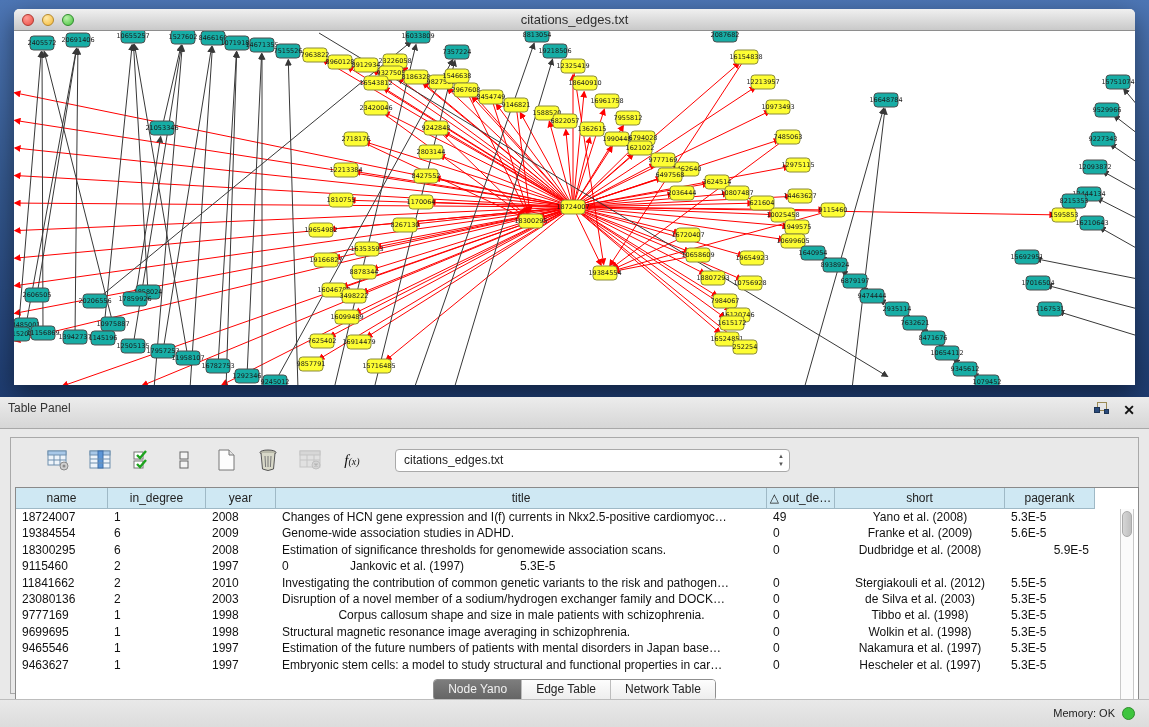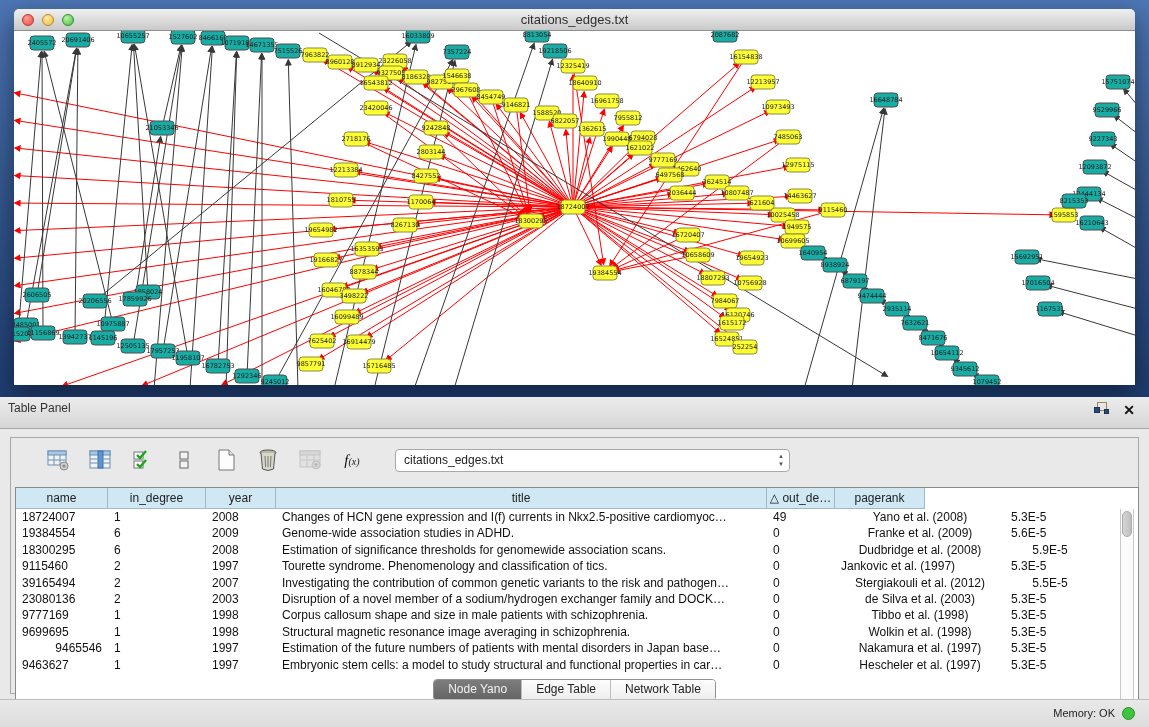--- a/index.html
+++ b/index.html
@@ -842,20 +842,21 @@
         </div>
       </div>
 
       <div class="ntable">
         <div class="thead">
             <div class="th" style="width: 92px; text-align: center;">name</div>
             <div class="th" style="width: 98px; text-align: center;">in_degree</div>
             <div class="th" style="width: 70px; text-align: center;">year</div>
             <div class="th" style="width: 491px; text-align: center;">title</div>
             <div class="th" style="width: 68px; text-align: center;">△ out_de…</div>
+            <div class="th" style="width: 170px; text-align: center;">short</div>
             <div class="th" style="width: 90px; text-align: center;">pagerank</div>
           </div>
         <div class="tbody">
             <div class="tr">
               <div class="td" style="width: 92px; text-align: left;">18724007</div>
               <div class="td" style="width: 98px; text-align: left;">1</div>
               <div class="td" style="width: 70px; text-align: left;">2008</div>
               <div class="td" style="width: 491px; text-align: left;">Changes of HCN gene expression and I(f) currents in Nkx2.5-positive cardiomyoc…</div>
               <div class="td" style="width: 68px; text-align: left;">49</div>
               <div class="td" style="width: 170px; text-align: center;">Yano et al. (2008)</div>
@@ -870,69 +871,68 @@
               <div class="td" style="width: 170px; text-align: center;">Franke et al. (2009)</div>
               <div class="td" style="width: 90px; text-align: left;">5.6E-5</div>
             </div>
             <div class="tr">
               <div class="td" style="width: 92px; text-align: left;">18300295</div>
               <div class="td" style="width: 98px; text-align: left;">6</div>
               <div class="td" style="width: 70px; text-align: left;">2008</div>
               <div class="td" style="width: 491px; text-align: left;">Estimation of significance thresholds for genomewide association scans.</div>
               <div class="td" style="width: 68px; text-align: left;">0</div>
               <div class="td" style="width: 170px; text-align: center;">Dudbridge et al. (2008)</div>
-              <div class="td" style="width: 90px; text-align: center;">5.9E-5</div>
+              <div class="td" style="width: 90px; text-align: right;">5.9E-5</div>
             </div>
             <div class="tr">
               <div class="td" style="width: 92px; text-align: left;">9115460</div>
               <div class="td" style="width: 98px; text-align: left;">2</div>
               <div class="td" style="width: 70px; text-align: left;">1997</div>
-              <div class="td" style="width: 491px; text-align: left;">Tourette syndrome. Phenomenology and classification of tics.</div>
               <div class="td" style="width: 68px; text-align: left;">0</div>
               <div class="td" style="width: 170px; text-align: left;">Jankovic et al. (1997)</div>
               <div class="td" style="width: 90px; text-align: left;">5.3E-5</div>
             </div>
             <div class="tr">
-              <div class="td" style="width: 92px; text-align: left;">39165494</div>
+              <div class="td" style="width: 92px; text-align: left;">11841662</div>
               <div class="td" style="width: 98px; text-align: left;">2</div>
-              <div class="td" style="width: 70px; text-align: left;">2007</div>
+              <div class="td" style="width: 70px; text-align: left;">2010</div>
               <div class="td" style="width: 491px; text-align: left;">Investigating the contribution of common genetic variants to the risk and pathogen…</div>
               <div class="td" style="width: 68px; text-align: left;">0</div>
               <div class="td" style="width: 170px; text-align: center;">Stergiakouli et al. (2012)</div>
-              <div class="td" style="width: 90px; text-align: center;">5.5E-5</div>
+              <div class="td" style="width: 90px; text-align: left;">5.5E-5</div>
             </div>
             <div class="tr">
               <div class="td" style="width: 92px; text-align: left;">23080136</div>
               <div class="td" style="width: 98px; text-align: left;">2</div>
               <div class="td" style="width: 70px; text-align: left;">2003</div>
               <div class="td" style="width: 491px; text-align: left;">Disruption of a novel member of a sodium/hydrogen exchanger family and DOCK…</div>
               <div class="td" style="width: 68px; text-align: left;">0</div>
               <div class="td" style="width: 170px; text-align: center;">de Silva et al. (2003)</div>
               <div class="td" style="width: 90px; text-align: left;">5.3E-5</div>
             </div>
             <div class="tr">
               <div class="td" style="width: 92px; text-align: left;">9777169</div>
               <div class="td" style="width: 98px; text-align: left;">1</div>
               <div class="td" style="width: 70px; text-align: left;">1998</div>
-              <div class="td" style="width: 491px; text-align: left;">Corpus callosum shape and size in male patients with schizophrenia.</div>
+              <div class="td" style="width: 491px; text-align: center;">Corpus callosum shape and size in male patients with schizophrenia.</div>
               <div class="td" style="width: 68px; text-align: left;">0</div>
               <div class="td" style="width: 170px; text-align: center;">Tibbo et al. (1998)</div>
               <div class="td" style="width: 90px; text-align: left;">5.3E-5</div>
             </div>
             <div class="tr">
               <div class="td" style="width: 92px; text-align: left;">9699695</div>
               <div class="td" style="width: 98px; text-align: left;">1</div>
               <div class="td" style="width: 70px; text-align: left;">1998</div>
               <div class="td" style="width: 491px; text-align: left;">Structural magnetic resonance image averaging in schizophrenia.</div>
               <div class="td" style="width: 68px; text-align: left;">0</div>
               <div class="td" style="width: 170px; text-align: center;">Wolkin et al. (1998)</div>
               <div class="td" style="width: 90px; text-align: left;">5.3E-5</div>
             </div>
             <div class="tr">
-              <div class="td" style="width: 92px; text-align: right;">9465546</div>
+              <div class="td" style="width: 92px; text-align: left;">9465546</div>
               <div class="td" style="width: 98px; text-align: left;">1</div>
               <div class="td" style="width: 70px; text-align: left;">1997</div>
               <div class="td" style="width: 491px; text-align: left;">Estimation of the future numbers of patients with mental disorders in Japan base…</div>
               <div class="td" style="width: 68px; text-align: left;">0</div>
               <div class="td" style="width: 170px; text-align: center;">Nakamura et al. (1997)</div>
               <div class="td" style="width: 90px; text-align: left;">5.3E-5</div>
             </div>
             <div class="tr">
               <div class="td" style="width: 92px; text-align: left;">9463627</div>
               <div class="td" style="width: 98px; text-align: left;">1</div>

